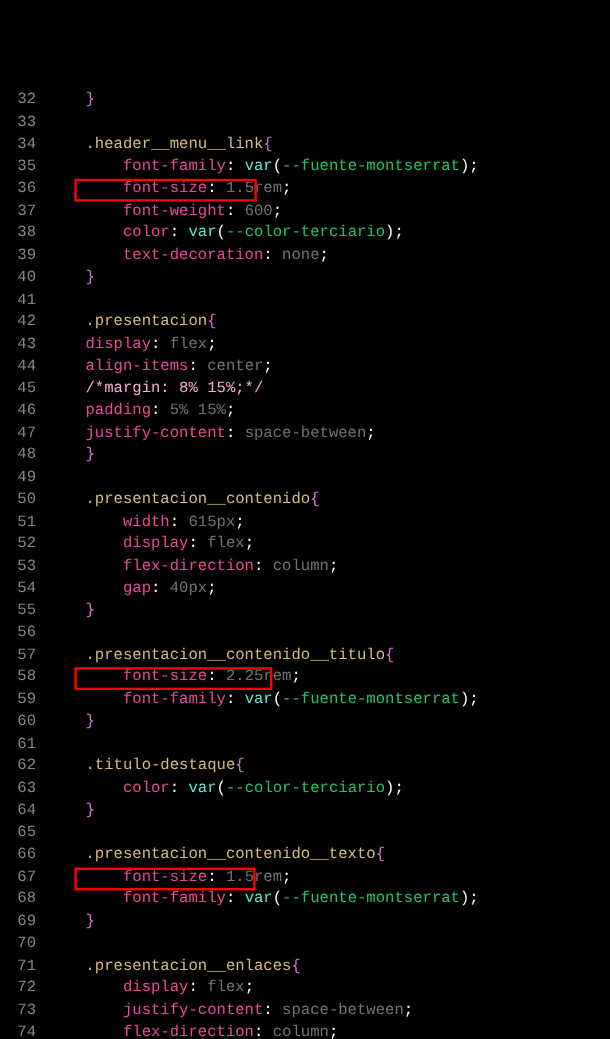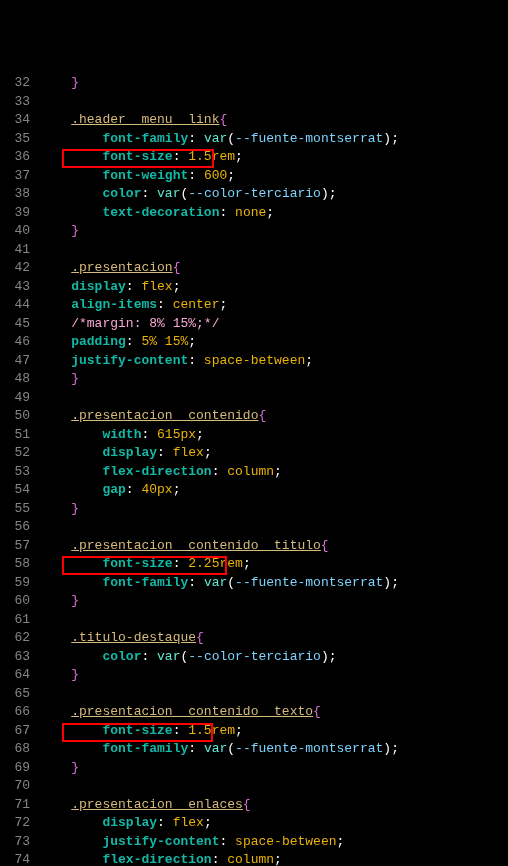--- a/index.html
+++ b/index.html
@@ -20,26 +20,26 @@
   text-align: right;
   padding-right: 10px;
   color: #858585;
   user-select: none;
 }
 .code {
   flex: 1;
   position: relative;
 }
 .line { height: 18.5px; display: block; }
-.tok-sel { color: #d7ba7d; text-decoration: underline; }
+.tok-sel { color: #d7ba7d; }
 .tok-punc { color: #ffffff; }
-.tok-prop { color: #14b8a6; font-weight: bold; }
-.tok-num { color: #eab308; }
+.tok-prop { color: #ec4899; }
+.tok-num { color: #737373; }
 .tok-func { color: #5eead4; }
-.tok-str { color: #7dd3fc; }
+.tok-str { color: #22c55e; }
 .tok-comment { color: #f9a8d4; }
 .tok-brace { color: #da70d6; }
 .indent-guide { color: #404040; }
 .hl-box {
   position: absolute;
   border: 2px solid #ff0000;
   pointer-events: none;
 }
 </style>
 </head>

